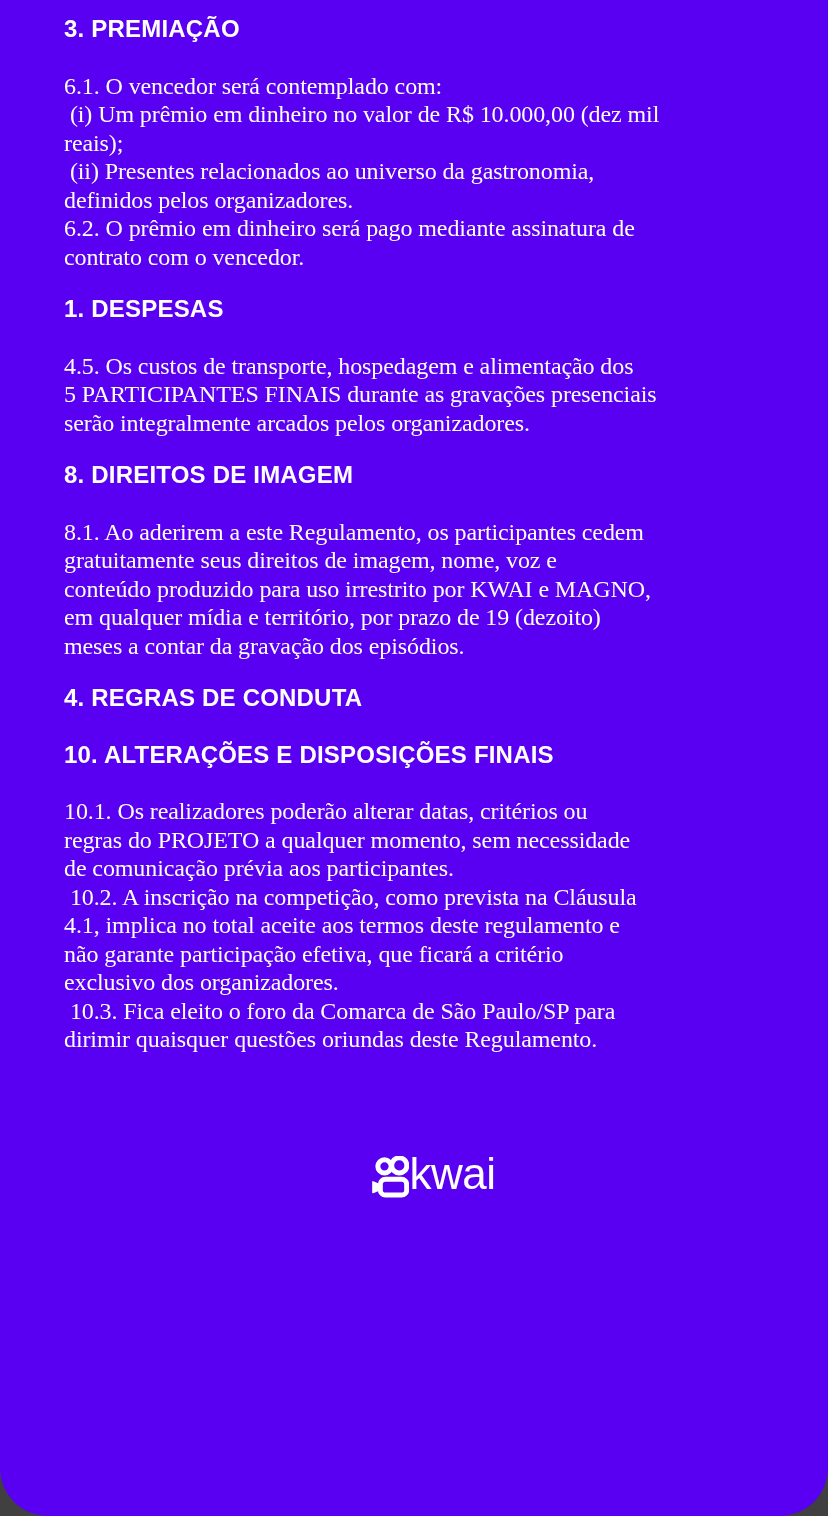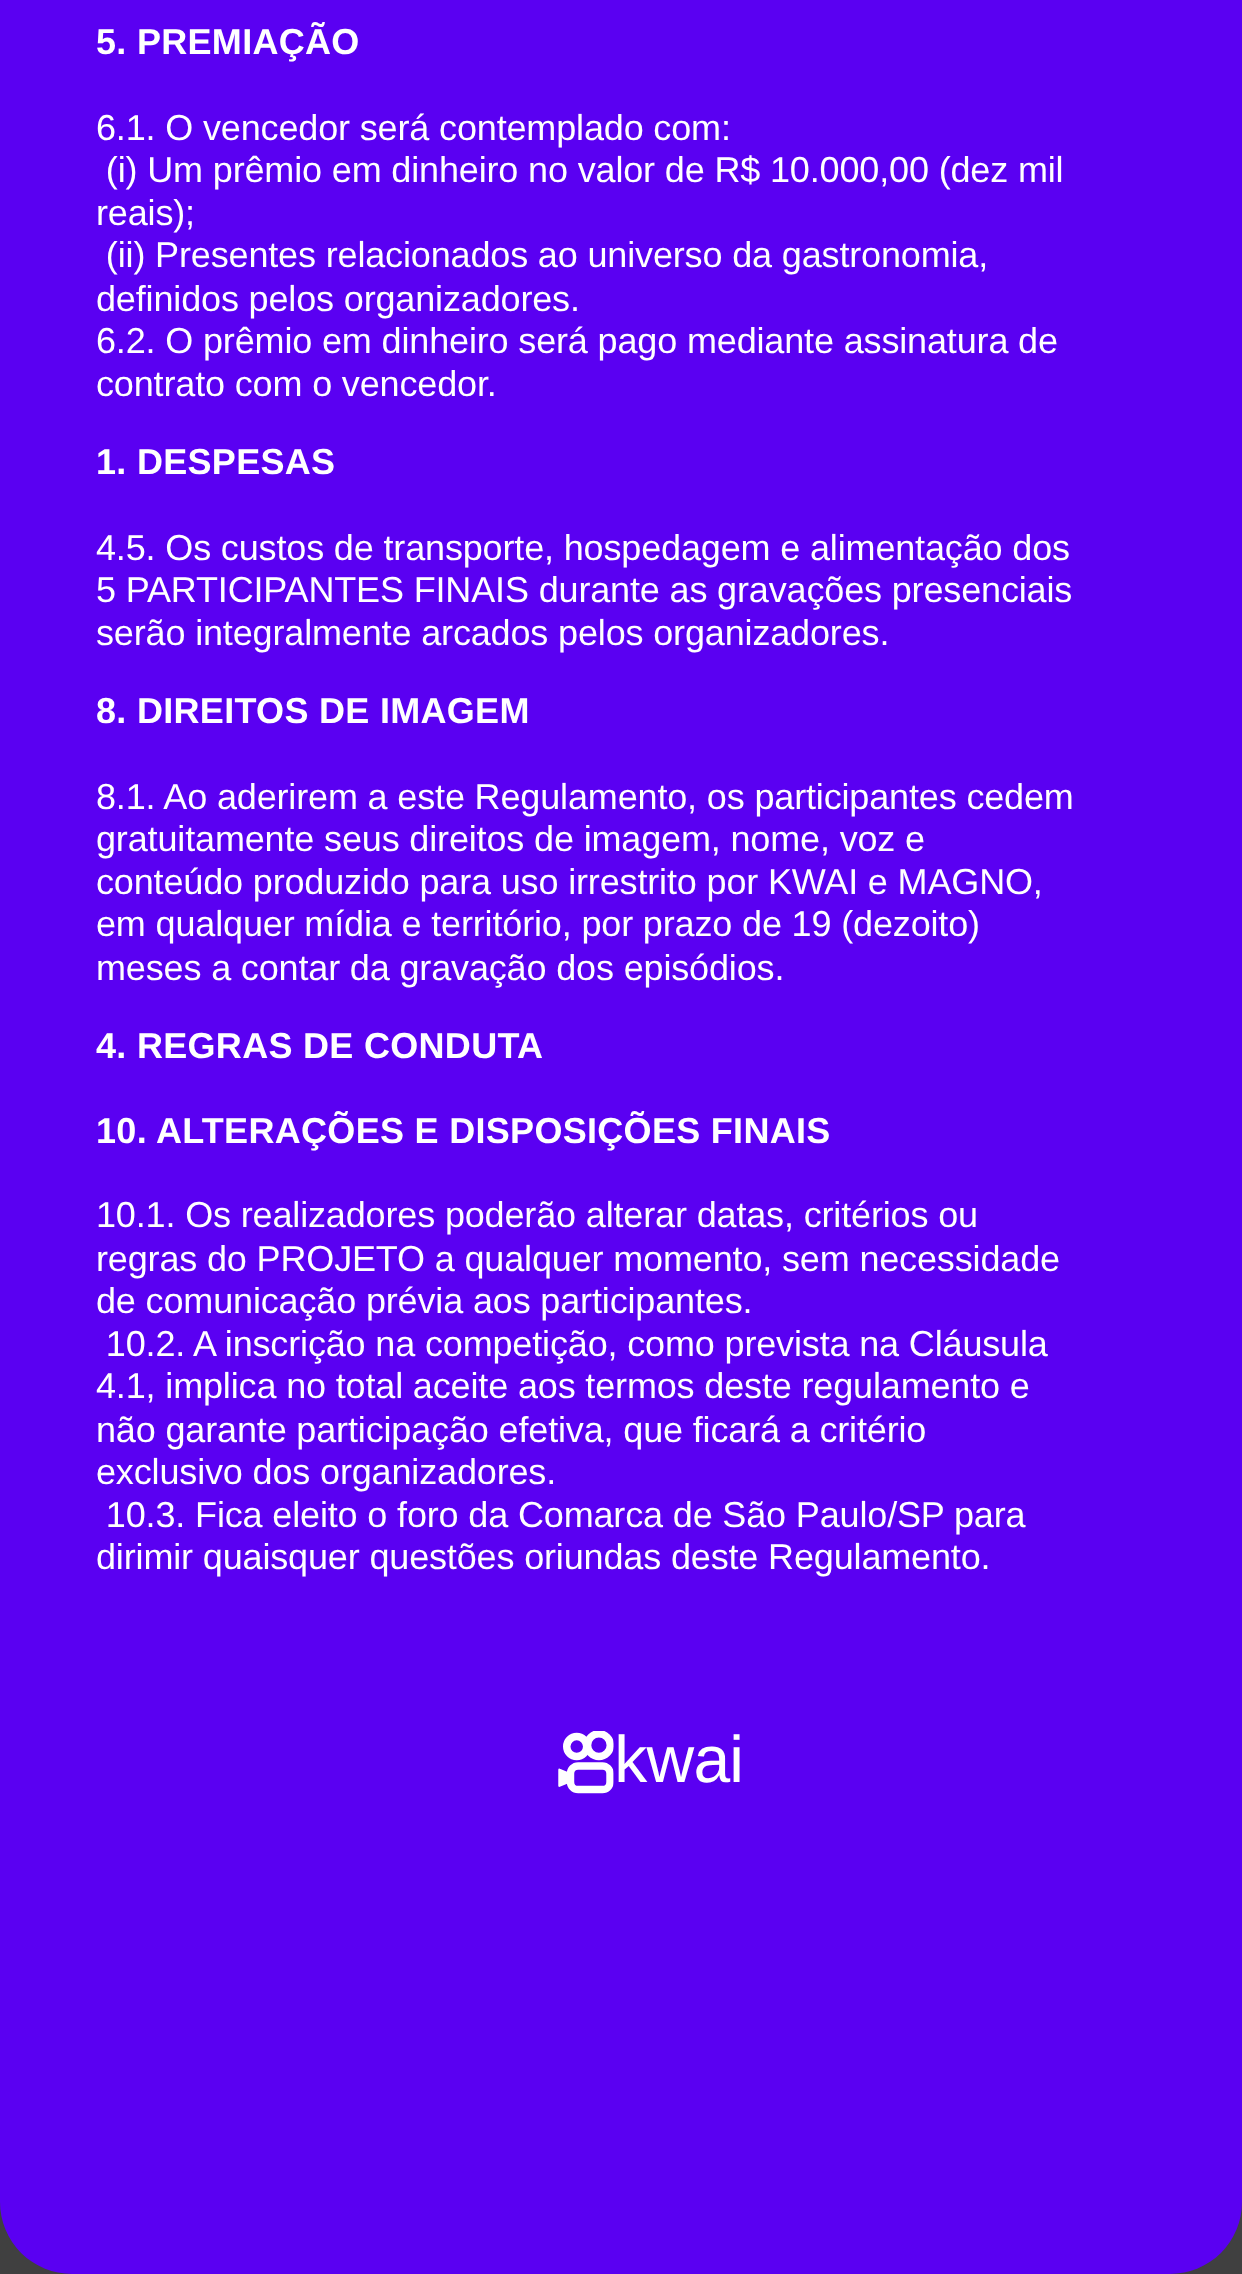--- a/index.html
+++ b/index.html
@@ -37,25 +37,26 @@
     margin: 0 0 28px 0;
     white-space: pre-wrap;
   }
   .section-body {
     font-size: 24px;
     line-height: 28.5px;
     font-weight: 400;
     letter-spacing: -0.1px;
     margin: 0 0 24px 0;
     white-space: pre-wrap;
+    font-family: Liberation Serif, serif;
   }
   .footer {
     margin-top: 100px;
     display: flex;
-    align-items: flex-start;
+    align-items: flex-end;
     justify-content: center;
   }
   .kwai-icon {
     display: block;
     width: 37px;
     height: 42px;
   }
   .kwai-wordmark {
     font-size: 44px;
     line-height: 44px;
@@ -67,21 +68,21 @@
   }
 </style>
 </head>
 <body>
 
 <div class="stage">
   <div class="card">
     <div class="doc">
 
       <section>
-        <h2 class="section-heading">5. PREMIAÇÃO</h2>
+        <h2 class="section-heading">3. PREMIAÇÃO</h2>
         <p class="section-body">6.1. O vencedor será contemplado com:
  (i) Um prêmio em dinheiro no valor de R$ 10.000,00 (dez mil
 reais);
  (ii) Presentes relacionados ao universo da gastronomia,
 definidos pelos organizadores.
 6.2. O prêmio em dinheiro será pago mediante assinatura de
 contrato com o vencedor.</p>
       </section>
 
       <section>

